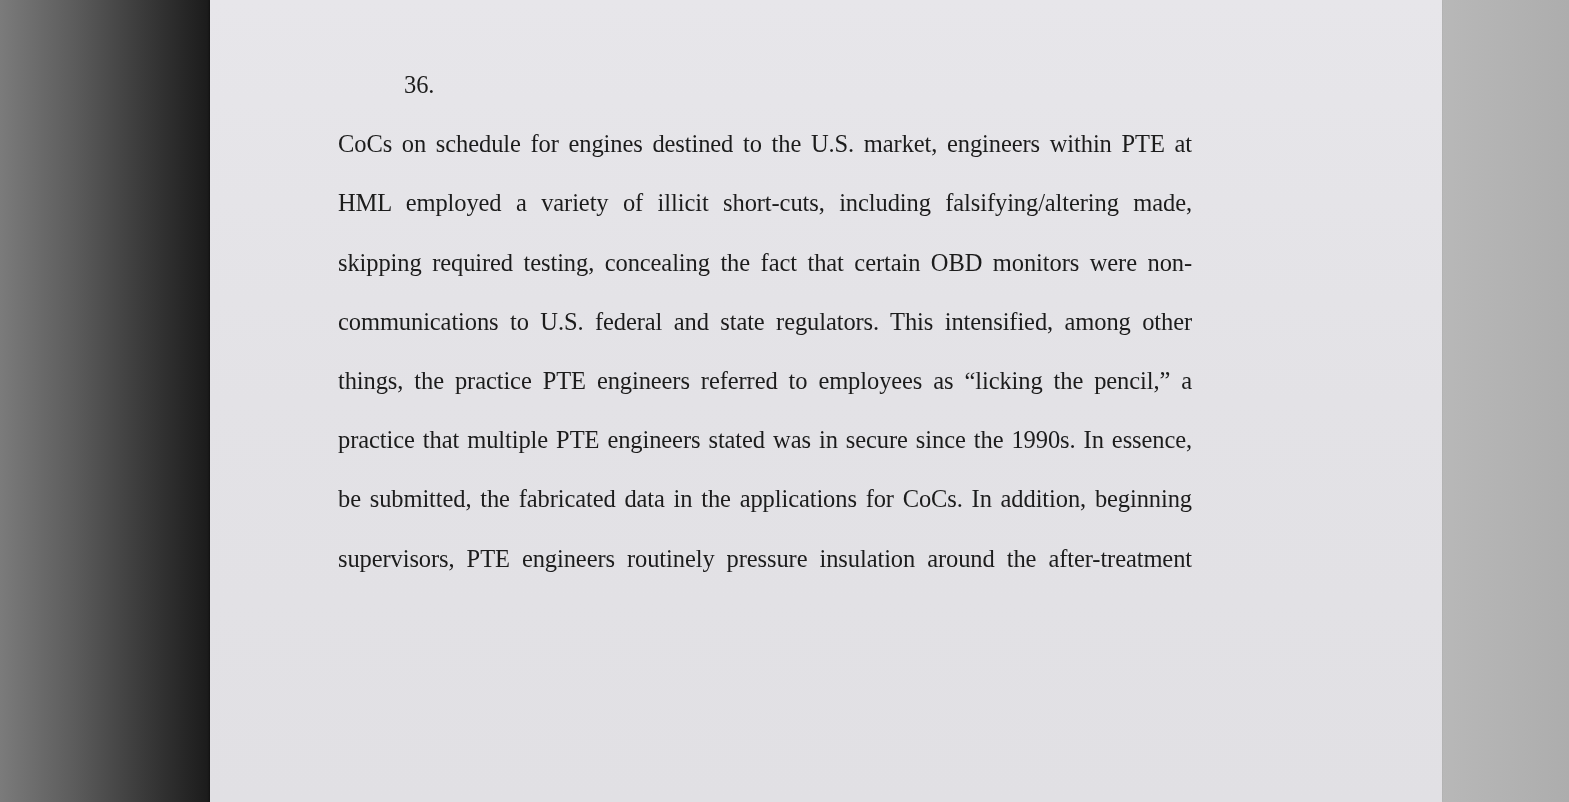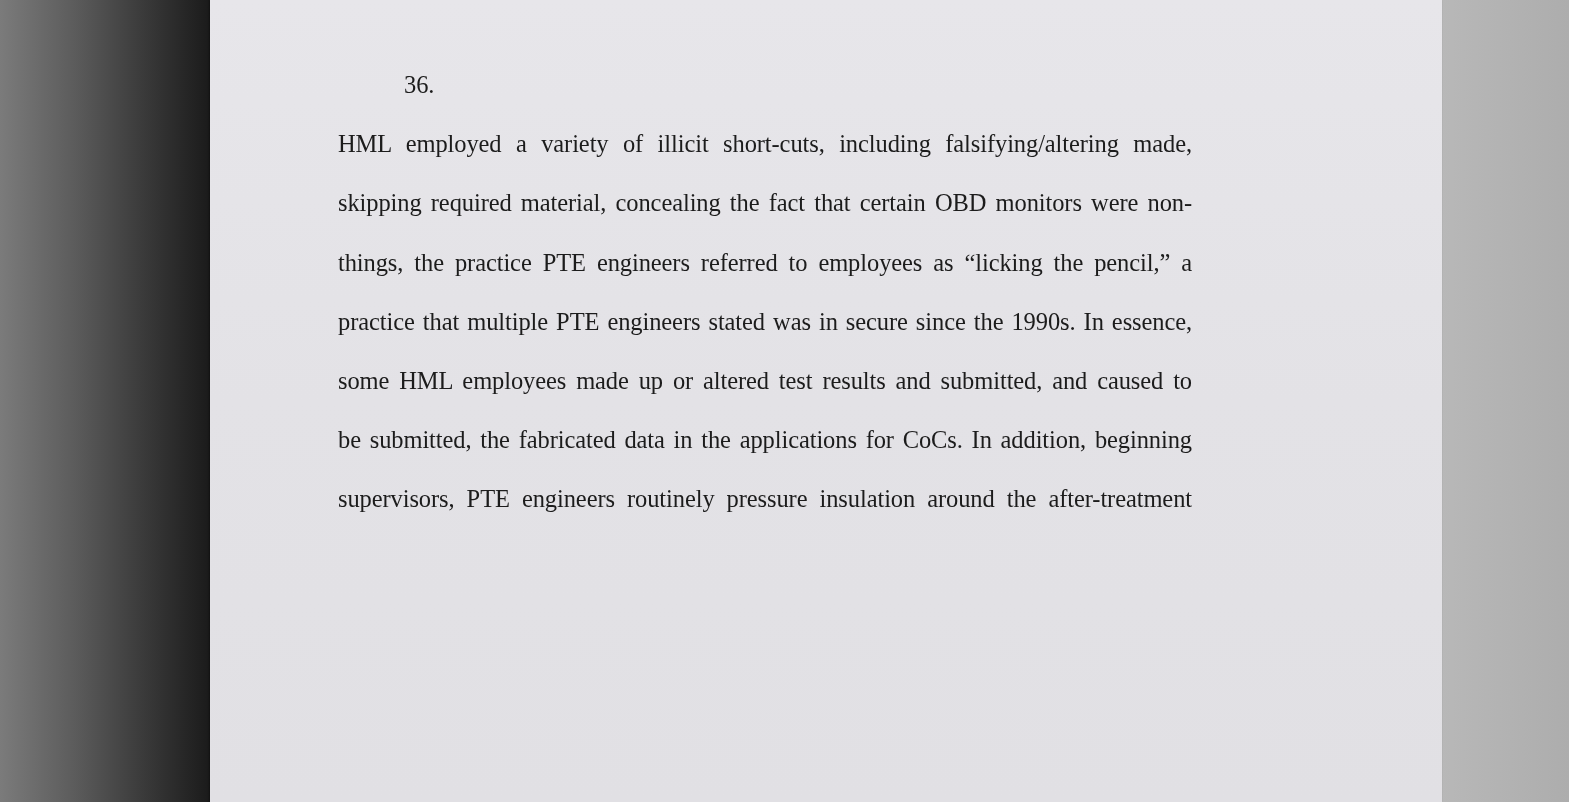--- a/index.html
+++ b/index.html
@@ -74,21 +74,22 @@
 <body>
 
 <div class="bg-left"></div>
 <div class="bg-right"></div>
 
 <div class="page">
   <div class="text-block">
     <div class="first-wrap">
       <span class="num">36.</span>
     </div>
+    <span class="line">CoCs on schedule for engines destined to the U.S. market, engineers within PTE at</span>
     <span class="line">HML employed a variety of illicit short-cuts, including falsifying/altering made,</span>
-    <span class="line">skipping required material, concealing the fact that certain OBD monitors were non-</span>
+    <span class="line">skipping required testing, concealing the fact that certain OBD monitors were non-</span>
+    <span class="line">communications to U.S. federal and state regulators. This intensified, among other</span>
     <span class="line">things, the practice PTE engineers referred to employees as “licking the pencil,” a</span>
     <span class="line">practice that multiple PTE engineers stated was in secure since the 1990s. In essence,</span>
-    <span class="line">some HML employees made up or altered test results and submitted, and caused to</span>
     <span class="line">be submitted, the fabricated data in the applications for CoCs. In addition, beginning</span>
     <span class="line last-line">supervisors, PTE engineers routinely pressure insulation around the after-treatment</span>
   </div>
 </div>
 
 </body></html>

